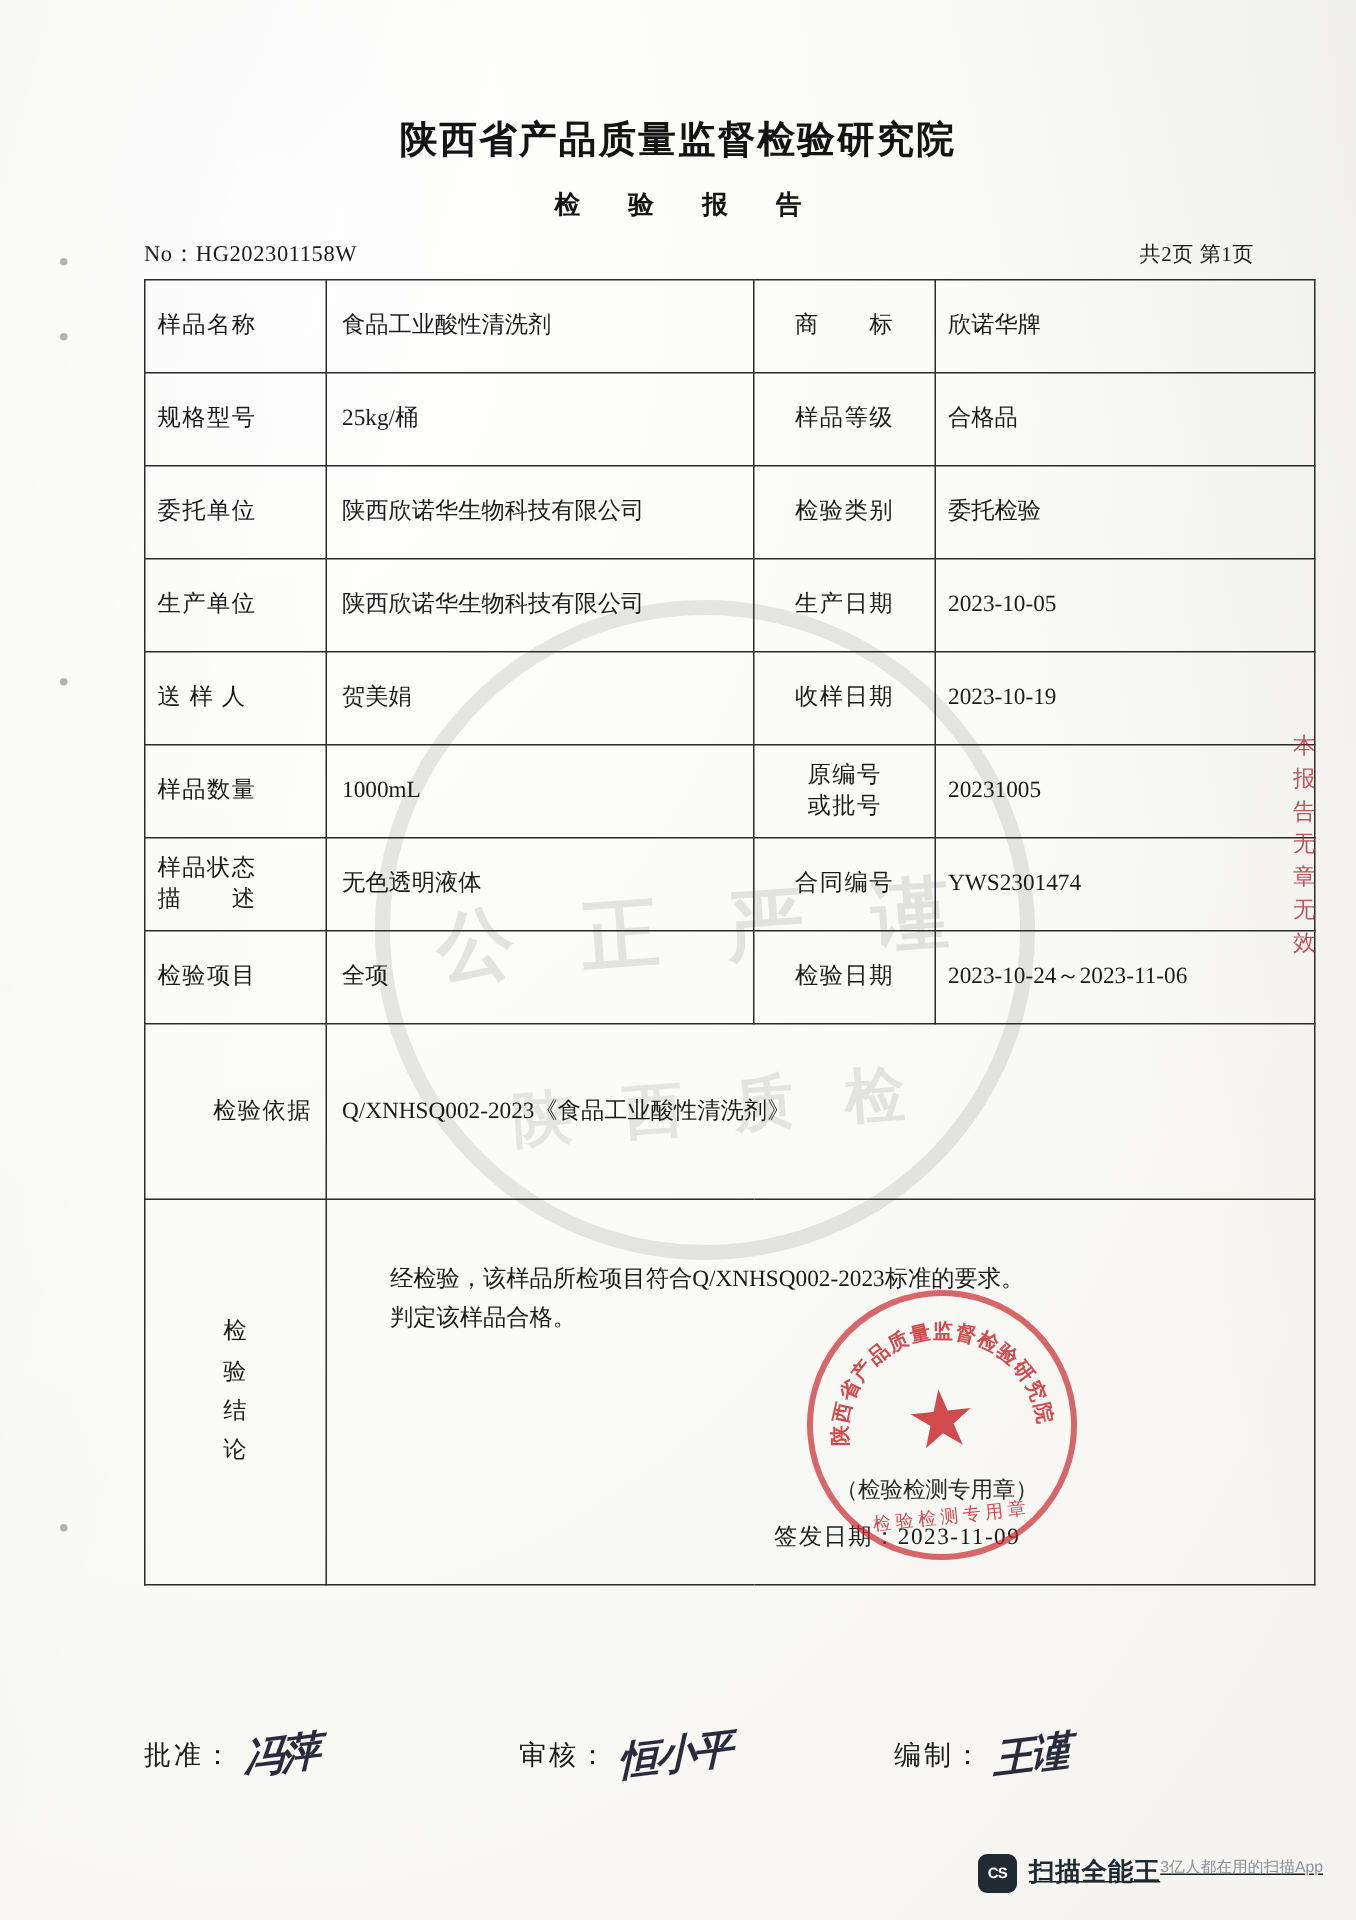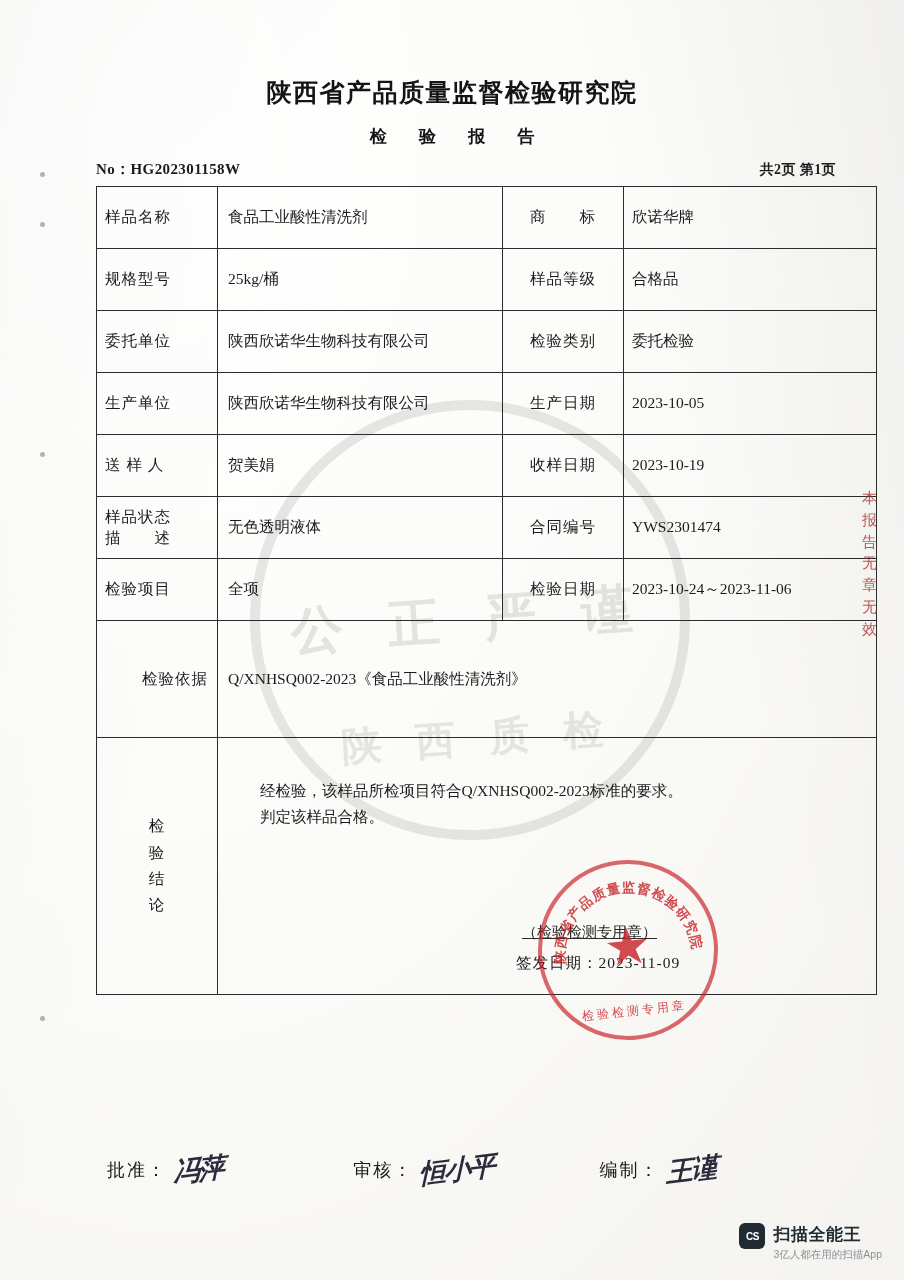--- a/index.html
+++ b/index.html
@@ -58,21 +58,20 @@
   .meta-row {
     position: absolute;
     top: 160px;
     left: 96px;
     width: 740px;
     display: flex;
     justify-content: space-between;
     align-items: baseline;
     font-size: 15px;
     letter-spacing: 0.4px;
-    font-weight: bold;
   }
   .meta-no { font-family: "Liberation Serif", serif; }
   .meta-pages { font-size: 14px; }
 
   
   .report-table {
     position: absolute;
     top: 186px;
     left: 96px;
     width: 740px;
@@ -139,25 +138,24 @@
   }
   .sign-date {
     position: absolute;
     left: 298px;
     bottom: 20px;
     font-size: 15.5px;
     letter-spacing: 1px;
   }
   .seal-caption {
     position: absolute;
-    left: 304px;
+    left: 339px;
     bottom: 52px;
     font-size: 15px;
     color: #2a2a2a;
-    text-decoration: underline;
   }
   td.remark-label {
     height: 74px;
     text-align: center;
   }
   td.remark-value {
     height: 74px;
     padding-left: 10px;
   }
 
@@ -184,21 +182,21 @@
     margin-left: 6px;
     font-family: "Liberation Serif", serif;
     font-size: 27px;
     font-style: italic;
     font-weight: bold;
     color: #1a1a2e;
     transform: rotate(-7deg) skewX(-6deg);
     letter-spacing: -2px;
     opacity: 0.92;
   }
-  .sc1 { width: 250px; margin-left: 11px; }
+  .sc1 { width: 250px; }
   .sc2 { width: 250px; }
   .sc3 { width: 240px; }
 
   
   .seal {
     position: absolute;
     left: 538px;
     top: 860px;
     width: 172px;
     height: 172px;
@@ -316,21 +314,21 @@
     background: #1f2a33;
     color: #fff;
     font-family: "Liberation Sans", sans-serif;
     font-size: 10px;
     font-weight: bold;
     display: flex;
     align-items: center;
     justify-content: center;
     letter-spacing: -0.5px;
   }
-  .cs-texts { display: flex; flex-direction: column; }
+  .cs-texts { display: flex; flex-direction: row; text-decoration: underline; }
   .cs-title {
     font-family: "Liberation Sans", sans-serif;
     font-size: 17px;
     font-weight: bold;
     color: #1f2a33;
     letter-spacing: 0.5px;
   }
   .cs-sub {
     font-family: "Liberation Sans", sans-serif;
     font-size: 10.5px;
@@ -388,20 +386,29 @@
         <td class="label">生产单位</td>
         <td class="value">陕西欣诺华生物科技有限公司</td>
         <td class="label2">生产日期</td>
         <td class="value2">2023-10-05</td>
       </tr>
       <tr>
         <td class="label">送 样 人</td>
         <td class="value">贺美娟</td>
         <td class="label2">收样日期</td>
         <td class="value2">2023-10-19</td>
+      </tr>
+      <tr>
+        <td class="label">样品数量</td>
+        <td class="value">1000mL</td>
+        <td class="label2 two-line-label">
+          <span>原编号</span>
+          <span>或批号</span>
+        </td>
+        <td class="value2">20231005</td>
       </tr>
       <tr>
         <td class="label two-line-label">
           <span>样品状态</span>
           <span>描　　述</span>
         </td>
         <td class="value">无色透明液体</td>
         <td class="label2">合同编号</td>
         <td class="value2">YWS2301474</td>
       </tr>

